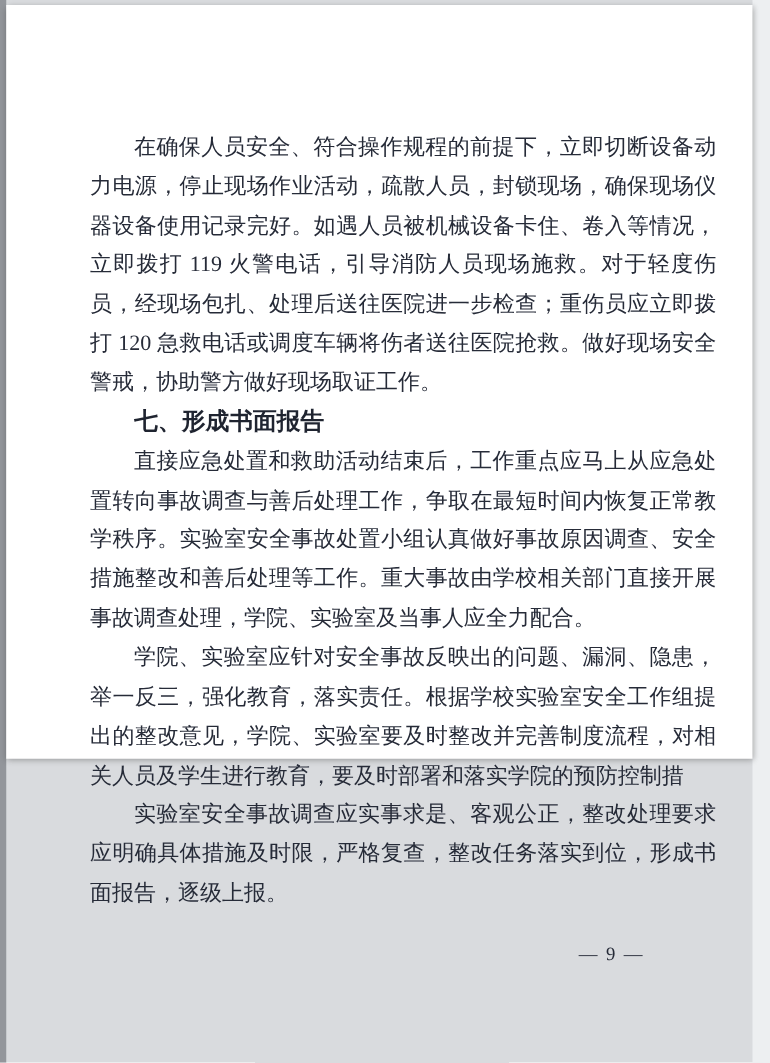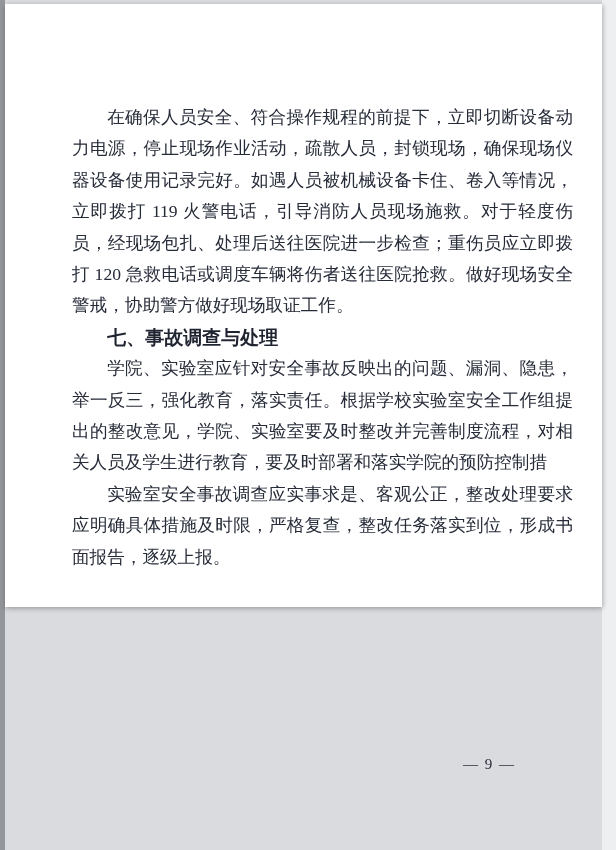--- a/index.html
+++ b/index.html
@@ -66,18 +66,19 @@
 </style>
 </head>
 <body>
 
 <div class="edge-left"></div>
 <div class="bg-right"></div>
 
 <div class="page">
   <div class="body-text">
     <p class="para">在确保人员安全、符合操作规程的前提下，立即切断设备动力电源，停止现场作业活动，疏散人员，封锁现场，确保现场仪器设备使用记录完好。如遇人员被机械设备卡住、卷入等情况，立即拨打 119 火警电话，引导消防人员现场施救。对于轻度伤员，经现场包扎、处理后送往医院进一步检查；重伤员应立即拨打 120 急救电话或调度车辆将伤者送往医院抢救。做好现场安全警戒，协助警方做好现场取证工作。</p>
-    <h2 class="heading">七、事故调查与处理</h2>
+    <h2 class="heading">七、形成书面报告</h2>
+    <p class="para">直接应急处置和救助活动结束后，工作重点应马上从应急处置转向事故调查与善后处理工作，争取在最短时间内恢复正常教学秩序。实验室安全事故处置小组认真做好事故原因调查、安全措施整改和善后处理等工作。重大事故由学校相关部门直接开展事故调查处理，学院、实验室及当事人应全力配合。</p>
     <p class="para">学院、实验室应针对安全事故反映出的问题、漏洞、隐患，举一反三，强化教育，落实责任。根据学校实验室安全工作组提出的整改意见，学院、实验室要及时整改并完善制度流程，对相关人员及学生进行教育，要及时部署和落实学院的预防控制措</p>
     <p class="para">实验室安全事故调查应实事求是、客观公正，整改处理要求应明确具体措施及时限，严格复查，整改任务落实到位，形成书面报告，逐级上报。</p>
   </div>
   <div class="page-number">— 9 —</div>
 </div>
 
 </body></html>

